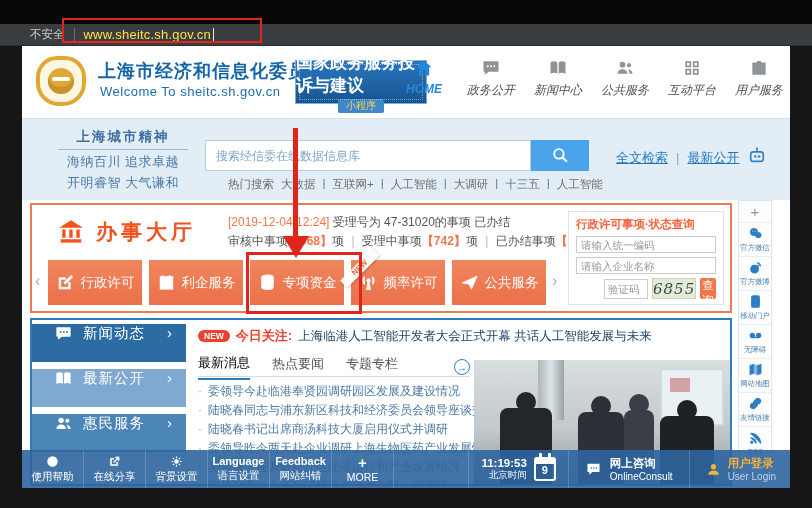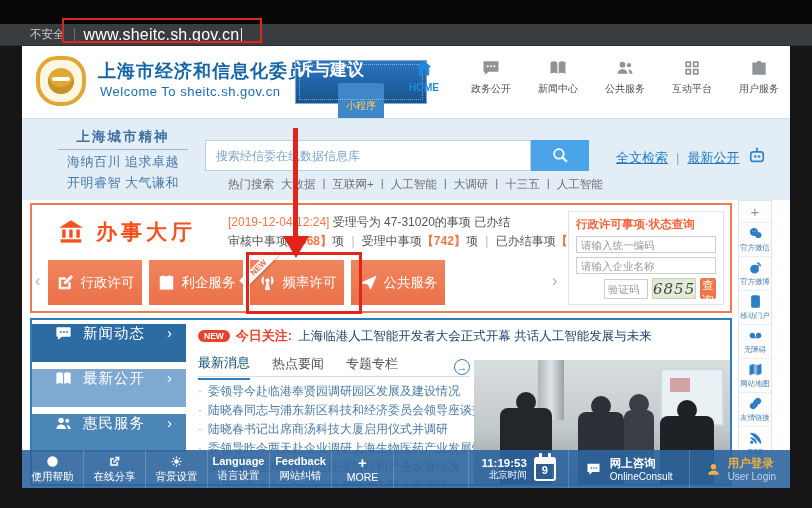--- a/index.html
+++ b/index.html
@@ -6,46 +6,46 @@
   html,body { width:812px; height:508px; }
   body { background:#161616; font-family:"Liberation Sans","DejaVu Sans",sans-serif; }
   .screen { position:relative; width:812px; height:508px; overflow:hidden; background:#161616; }
 
   
   .chrome-top { position:absolute; left:0; top:0; width:812px; height:24px; background:#060606; }
   .chrome-bar { position:absolute; left:0; top:24px; width:812px; height:22px; background:#3a3d40;
                 border-bottom:1px solid #2a2c2e; display:flex; align-items:center; }
   .sec-label { color:#c9c9c9; font-size:11.5px; margin-left:30px; }
   .chrome-sep { width:1px; height:13px; background:#6a6d70; margin:0 9px; }
-  .url-text { color:#ffffff; font-size:16px; letter-spacing:.2px; }
+  .url-text { color:#fde047; font-size:13px; letter-spacing:.2px; }
   .caret { display:inline-block; width:1px; height:13px; background:#e8e8e8; margin-left:2px; vertical-align:middle; }
 
   
   .page { position:absolute; left:22px; top:46px; width:768px; height:442px; background:#fff; overflow:hidden; }
 
   
   .hdr { position:absolute; left:0; top:0; width:768px; height:72px; background:#fff; }
   .logo { position:absolute; left:14px; top:10px; width:50px; height:50px; border-radius:42% 42% 46% 46%;
           border:4px solid #dfa835; background:#fdf6e2; display:flex; align-items:center; justify-content:center; }
   .logo-core { width:26px; height:26px; border-radius:50%; background:#dfa835;
                box-shadow:inset 0 -7px 0 #c8922a; position:relative; }
   .logo-core::before { content:""; position:absolute; left:4px; top:9px; width:18px; height:4px;
                background:#fff; border-radius:2px; }
   .site-title { position:absolute; left:76px; top:13px; color:#1566a9; font-size:18px; font-weight:bold; letter-spacing:1px; }
   .site-sub { position:absolute; left:78px; top:38px; color:#1d6cae; font-size:13px; letter-spacing:.5px; }
   .banner { position:absolute; left:273px; top:14px; width:132px; height:44px;
             background:linear-gradient(180deg,#2a76c0,#17548f); border:1px solid #7fa9d6;
             display:flex; flex-direction:column; align-items:center; justify-content:center; gap:2px; }
   .banner-inner { position:absolute; inset:3px; border:1px dotted rgba(255,255,255,.45); pointer-events:none; }
   .banner-title { color:#fff; font-size:17px; font-weight:bold; }
-  .banner-badge { color:#ffd257; background:#3f87c9; font-size:10px; padding:16px 8px; border-radius:2px; }
+  .banner-badge { color:#ffd257; background:#3f87c9; font-size:10px; padding:0 8px; border-radius:2px; }
   .nav { position:absolute; right:6px; top:12px; display:flex; gap:17px; }
   .nav-item { width:50px; display:flex; flex-direction:column; align-items:center; gap:4px; cursor:pointer; }
   .nav-item svg { width:20px; height:20px; fill:#8f9398; }
-  .nav-item .lbl { font-size:10px; color:#4a4d50; white-space:nowrap; }
+  .nav-item .lbl { font-size:12px; color:#4a4d50; white-space:nowrap;font-style:italic; }
   .nav-item.active svg { fill:#2288d8; }
   .nav-item.active .lbl { color:#2288d8; font-weight:bold; }
 
   
   .band { position:absolute; left:0; top:72px; width:768px; height:82px; background:#e2edf6; border-top:1px solid #d3e1ee; }
   .spirit { position:absolute; left:36px; top:9px; width:130px; text-align:center; }
   .spirit-title { color:#3f71a0; font-size:13.5px; font-weight:bold; letter-spacing:2px;
                   border-bottom:1px solid #9db9d2; padding-bottom:3px; }
   .spirit-line { color:#4a7aa8; font-size:13px; margin-top:3px; letter-spacing:.5px; }
   .search-input { position:absolute; left:183px; top:21px; width:326px; height:31px; border:1px solid #b9cede;
@@ -100,21 +100,21 @@
   .nsb-chev { font-size:15px; color:#fff; }
   .nsb-0 { top:4px; background:#2d6ba3; }
   .nsb-1 { top:49px; background:#7fa9d0; }
   .nsb-2 { top:94px; background:#4c86b7; }
   .headrow { position:absolute; left:166px; top:7px; width:528px; display:flex; align-items:center; gap:6px; white-space:nowrap; overflow:hidden; }
   .new-badge { background:#e8432f; color:#fff; font-size:8.5px; font-weight:bold; border-radius:7px; padding:1px 6px; }
   .today-lbl { color:#e8432f; font-size:13px; font-weight:bold; }
   .headline { color:#22456b; font-size:12.5px; }
   .tabsrow { position:absolute; left:166px; top:34px; width:272px; display:flex; align-items:center; gap:22px; }
   .tab { font-size:13px; color:#555; padding-bottom:6px; cursor:pointer; white-space:nowrap; }
-  .tab.active { color:#0c4a6e; border-bottom:2px solid #2b7fc4; }
+  .tab.active { color:#000000; border-bottom:2px solid #2b7fc4; }
   .tab-arrow { margin-left:auto; width:16px; height:16px; border:1px solid #2b7fc4; border-radius:50%; color:#2b7fc4;
                font-size:11px; display:flex; align-items:center; justify-content:center; cursor:pointer; }
   .tabs-line { position:absolute; left:166px; top:56px; width:272px; height:1px; background:#dcdcdc; }
   .news-list { position:absolute; left:166px; top:62px; width:278px; }
   .news-item { display:flex; gap:6px; font-size:12px; color:#4c7aa3; line-height:19px; white-space:nowrap; overflow:hidden; cursor:pointer; }
   .news-item .bullet { color:#9aa7b3; }
   .underlay-title { position:absolute; left:180px; top:134px; font-size:14px; color:#9aa2ab; letter-spacing:6px; }
 
   
   .photo { position:absolute; left:442px; top:40px; width:258px; height:126px;
@@ -337,20 +337,28 @@
         </div>
         <div class="svc-btn">
           <svg viewBox="0 0 24 24" fill="none">
               <rect x="4.5" y="5" width="15" height="15" stroke="#fff" stroke-width="2"></rect>
               <path d="M8 2.8v4M16 2.8v4" stroke="#fff" stroke-width="2"></path>
               <path d="M8 11h8M8 14.5h8" stroke="#fff" stroke-width="1.7"></path>
             </svg>
           <span class="svc-lbl">利企服务</span>
         </div>
         <div class="svc-btn">
+          <svg viewBox="0 0 24 24" fill="none">
+              <ellipse cx="12" cy="5.3" rx="7" ry="2.6" stroke="#fff" stroke-width="1.8"></ellipse>
+              <path d="M5 5.3v6.3c0 1.4 3.1 2.6 7 2.6s7-1.2 7-2.6V5.3" stroke="#fff" stroke-width="1.8"></path>
+              <path d="M5 11.6v6.3c0 1.4 3.1 2.6 7 2.6s7-1.2 7-2.6v-6.3" stroke="#fff" stroke-width="1.8"></path>
+            </svg>
+          <span class="svc-lbl">专项资金</span>
+        </div>
+        <div class="svc-btn">
           <span class="ribbon">NEW</span>
           <svg viewBox="0 0 24 24" fill="none">
               <circle cx="12" cy="9.5" r="2.3" fill="#fff"></circle>
               <path d="M7.2 14.3a6.8 6.8 0 010-9.6M16.8 4.7a6.8 6.8 0 010 9.6" stroke="#fff" stroke-width="1.8"></path>
               <path d="M11.2 12l-1.8 9h5.2l-1.8-9z" fill="#fff"></path>
             </svg>
           <span class="svc-lbl">频率许可</span>
         </div>
         <div class="svc-btn">
           <svg viewBox="0 0 24 24">

